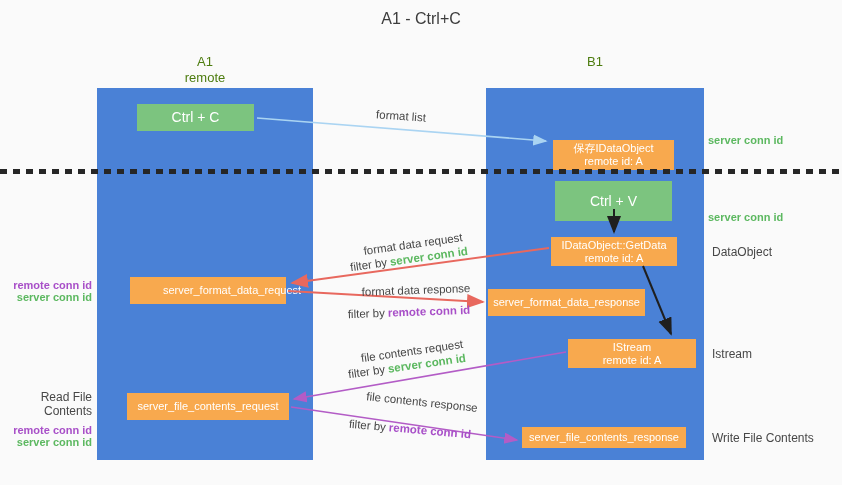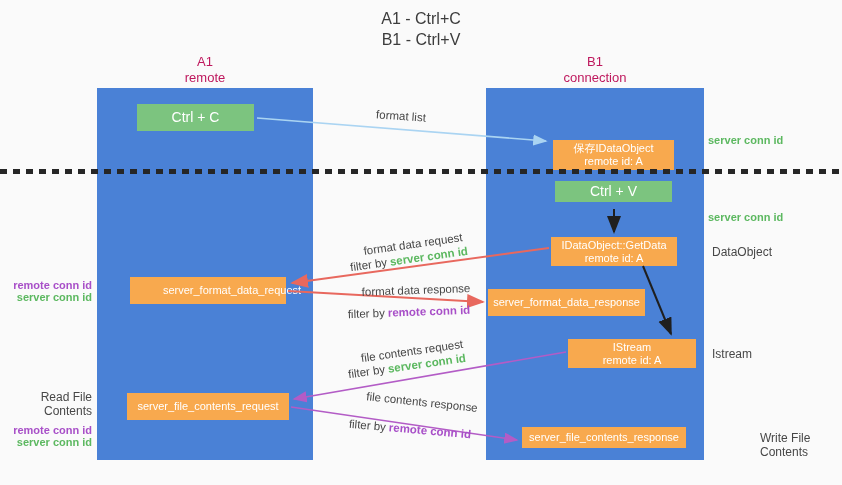--- a/index.html
+++ b/index.html
@@ -9,21 +9,21 @@
     background: #fafafa; overflow: hidden;
     font-family: "Liberation Sans", sans-serif;
   }
   .title {
     position: absolute; left: 0; right: 0; top: 8px;
     text-align: center; color: #3c3c3c; font-size: 16px; line-height: 21px;
     z-index: 5;
   }
   .col-header {
     position: absolute; top: 54px; width: 140px; text-align: center;
-    color: #be185d; font-size: 13px; line-height: 16px; z-index: 5;
+    color: #4d7c0f; font-size: 13px; line-height: 16px; z-index: 5;
   }
   .col-header.a { left: 135px; }
   .col-header.b { left: 525px; }
   .column {
     position: absolute; top: 88px; height: 372px;
     background: #4a81d6; z-index: 1;
   }
   .column.a { left: 97px;  width: 216px; }
   .column.b { left: 486px; width: 218px; }
   .divider {
@@ -32,21 +32,21 @@
   }
   .node {
     position: absolute; z-index: 2; color: #ffffff;
     display: flex; flex-direction: column; align-items: center; justify-content: center;
     font-size: 11px; line-height: 13px; text-align: center;
   }
   .node.green  { background: #7cc47f; font-size: 14px; }
   .node.orange { background: #f8a94e; }
   .n-ctrl-c   { left: 137px; top: 104px; width: 117px; height: 27px; }
   .n-save     { left: 553px; top: 140px; width: 121px; height: 30px; }
-  .n-ctrl-v   { left: 555px; top: 181px; width: 117px; height: 21px; }
+  .n-ctrl-v   { left: 555px; top: 181px; width: 117px; height: 40px; }
   .n-getdata  { left: 551px; top: 237px; width: 126px; height: 29px; }
   .n-fmt-req  { left: 130px; top: 277px; width: 156px; height: 27px; padding-left: 48px; }
   .n-fmt-resp { left: 488px; top: 289px; width: 157px; height: 27px; }
   .n-istream  { left: 568px; top: 339px; width: 128px; height: 29px; }
   .n-file-req { left: 127px; top: 393px; width: 162px; height: 27px; }
   .n-file-resp{ left: 522px; top: 427px; width: 164px; height: 21px; }
   .arrows { position: absolute; left: 0; top: 0; z-index: 4; pointer-events: none; }
   .side-label {
     position: absolute; z-index: 5; font-size: 12px; color: #474747; line-height: 14px;
   }
@@ -60,30 +60,28 @@
   }
   .mid-label .sep { margin-left: 3px; }
 </style>
 </head>
 <body>
 
 <div class="stage">
 
   <div class="title">
     <div>A1 - Ctrl+C</div>
-    <div>B1 - Ctrl+V</div>
   </div>
 
   <div class="col-header a">
     <div>A1</div>
     <div>remote</div>
   </div>
   <div class="col-header b">
     <div>B1</div>
-    <div>connection</div>
   </div>
 
   <div class="column a"></div>
   <div class="column b"></div>
 
   <div class="divider"></div>
 
   <div class="node green n-ctrl-c">
     <span>Ctrl + C</span>
   </div>
@@ -166,21 +164,21 @@
 
   <div class="mid-label" style="left:422px; top:396px; transform:translateX(-50%) rotate(6deg);">file contents response</div>
   <div class="mid-label" style="left:410px; top:423px; transform:translateX(-50%) rotate(5deg);">
     <span>filter by</span><span class="txt-purple sep">remote conn id</span>
   </div>
 
   <div class="side-label bold-conn txt-green" style="left:708px; top:134px;">server conn id</div>
   <div class="side-label bold-conn txt-green" style="left:708px; top:211px;">server conn id</div>
   <div class="side-label" style="left:712px; top:245px;text-align:center;">DataObject</div>
   <div class="side-label" style="left:712px; top:347px;">Istream</div>
-  <div class="side-label" style="left:712px; top:431px;margin-left:48px;">Write File Contents</div>
+  <div class="side-label" style="left:712px; top:431px;">Write File Contents</div>
 
   <div class="left-block" style="top:279px;">
     <div class="side-label bold-conn txt-purple" style="position:static;">remote conn id</div>
     <div class="side-label bold-conn txt-green" style="position:static;">server conn id</div>
   </div>
 
   <div class="left-block" style="top:390px;">
     <div class="side-label" style="position:static;">Read File Contents</div>
     <div class="side-label bold-conn txt-purple" style="position:static; margin-top:6px;">remote conn id</div>
     <div class="side-label bold-conn txt-green" style="position:static;">server conn id</div>

